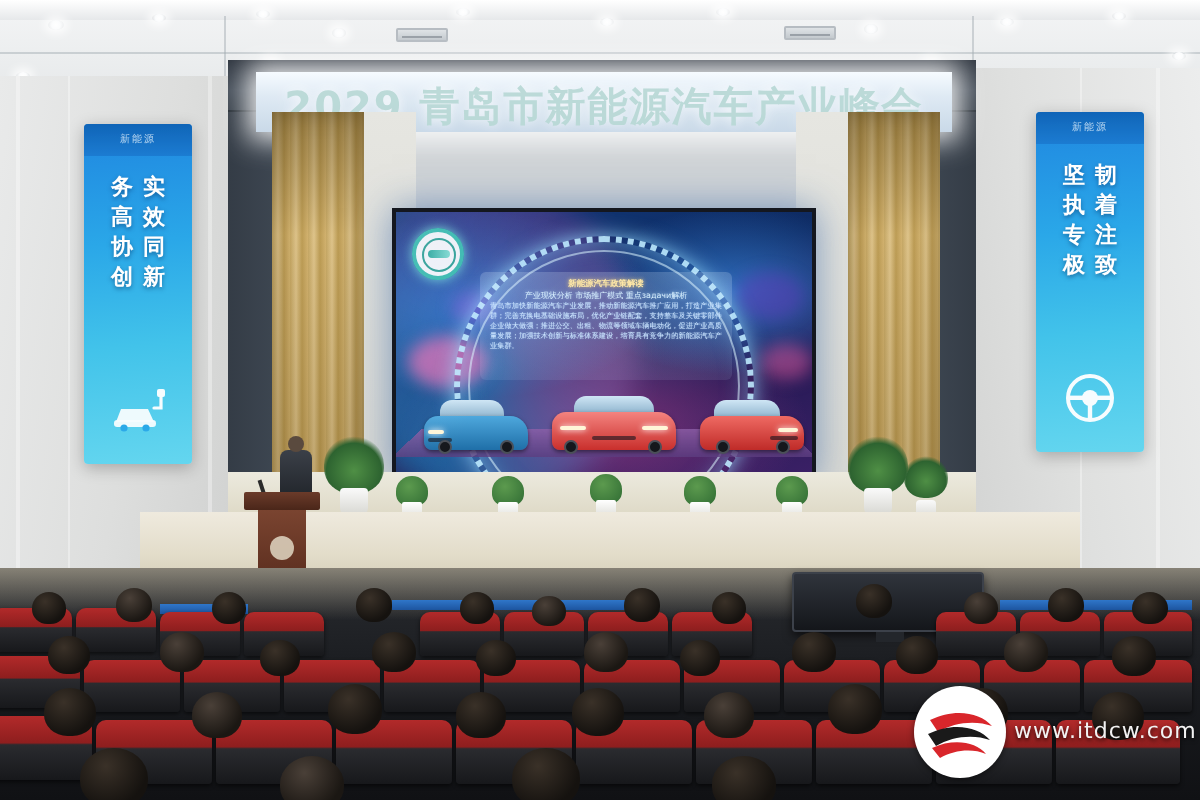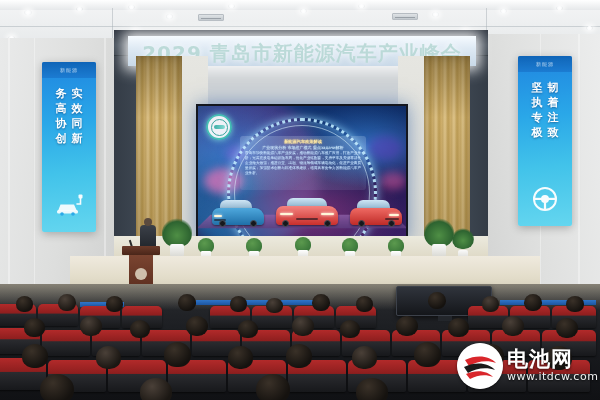--- a/index.html
+++ b/index.html
@@ -533,18 +533,17 @@
   <div class="watermark">
     <div class="wm-logo">
       <svg viewBox="0 0 46 46" width="46" height="46">
         <circle cx="23" cy="23" r="22.5" fill="#ffffff"></circle>
         <path d="M8 17 C20 11, 33 13, 39 20 C31 17, 20 18, 12 23 Z" fill="#d9262b"></path>
         <path d="M7 24 C19 18, 32 20, 38 27 C30 24, 19 25, 11 30 Z" fill="#1a1a1a"></path>
         <path d="M9 31 C20 26, 31 28, 36 34 C29 31, 20 32, 13 36 Z" fill="#d9262b"></path>
       </svg>
     </div>
     <div class="wm-text">
-      <div class="wm-cn">电池网</div>
       <div class="wm-url">www.itdcw.com</div>
     </div>
   </div>
 
 </div>
 
 </body></html>

